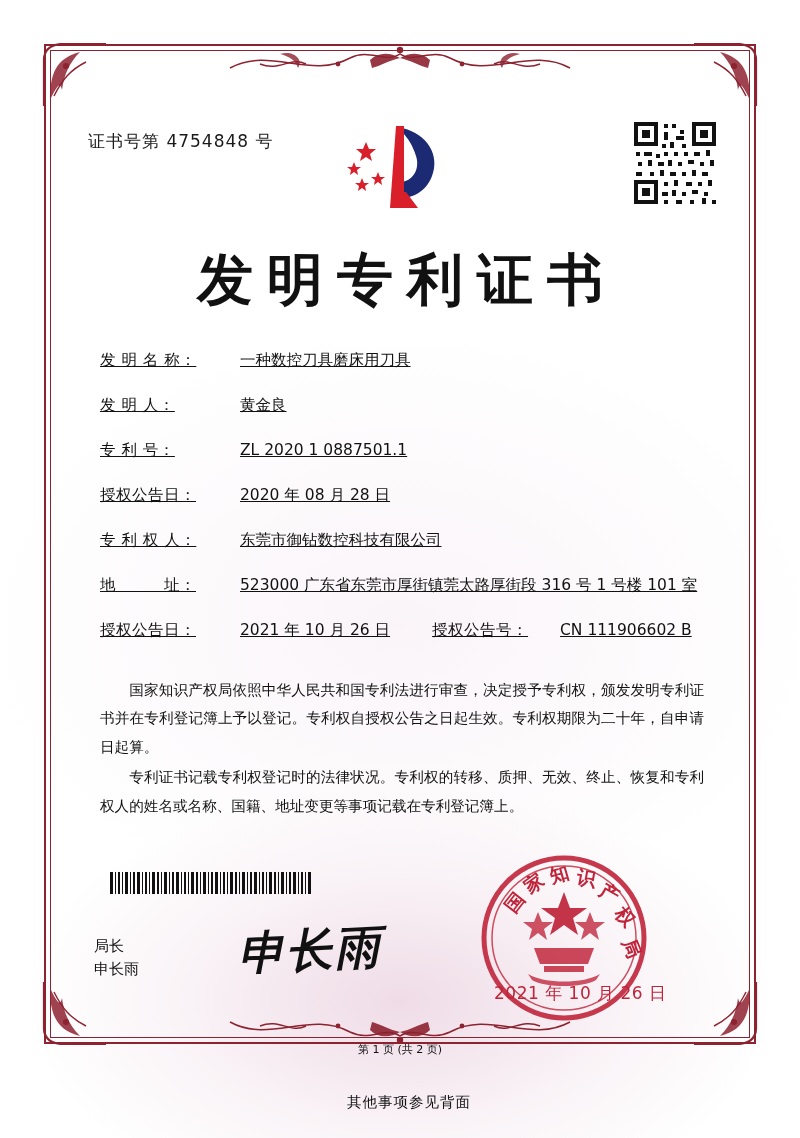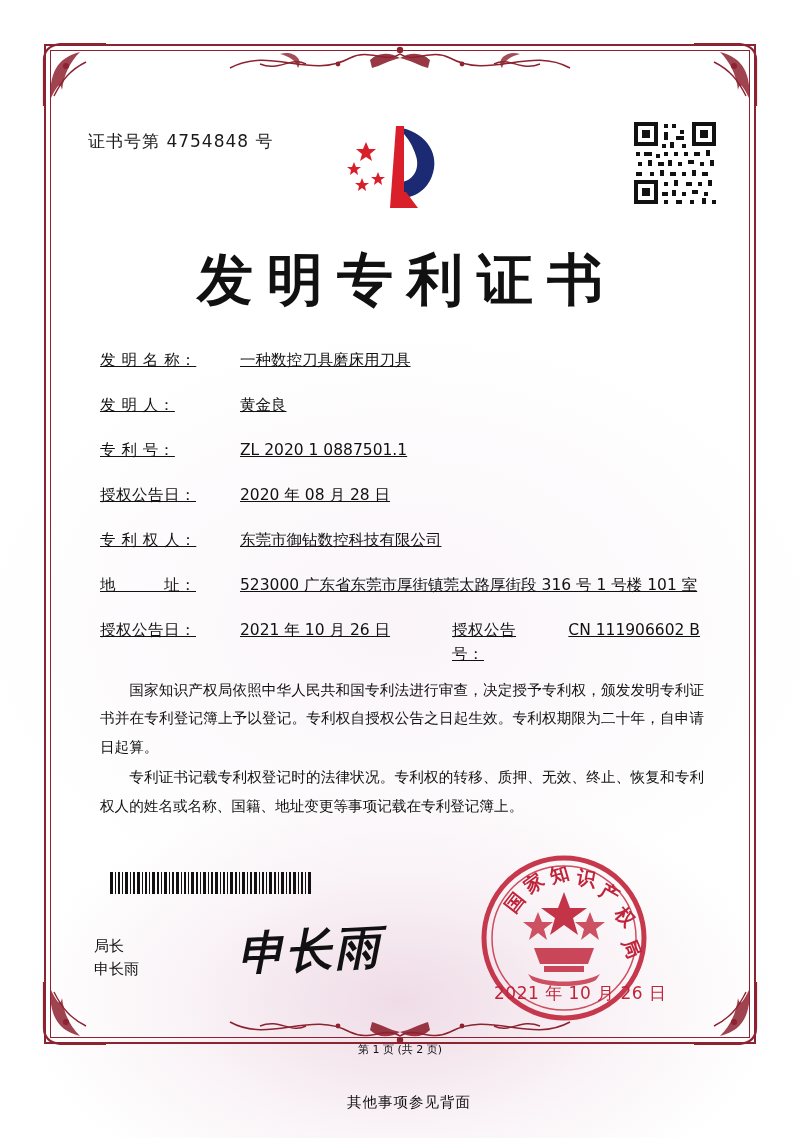--- a/index.html
+++ b/index.html
@@ -126,21 +126,21 @@
     white-space: pre;
     letter-spacing: 0.5px;
   }
   .field-label.wide { flex: 0 0 116px; }
   .field-value {
     flex: 1 1 auto;
     margin-left: 24px;
   }
   .field-row.inline-two .field-value { flex: 0 0 auto; }
   .field-label2 {
-    margin-left: 62px;
+    margin-left: 42px;
     margin-right: 8px;
     letter-spacing: 0.5px;
   }
 
   
   .paras {
     position: absolute;
     left: 100px;
     top: 676px;
     width: 604px;

